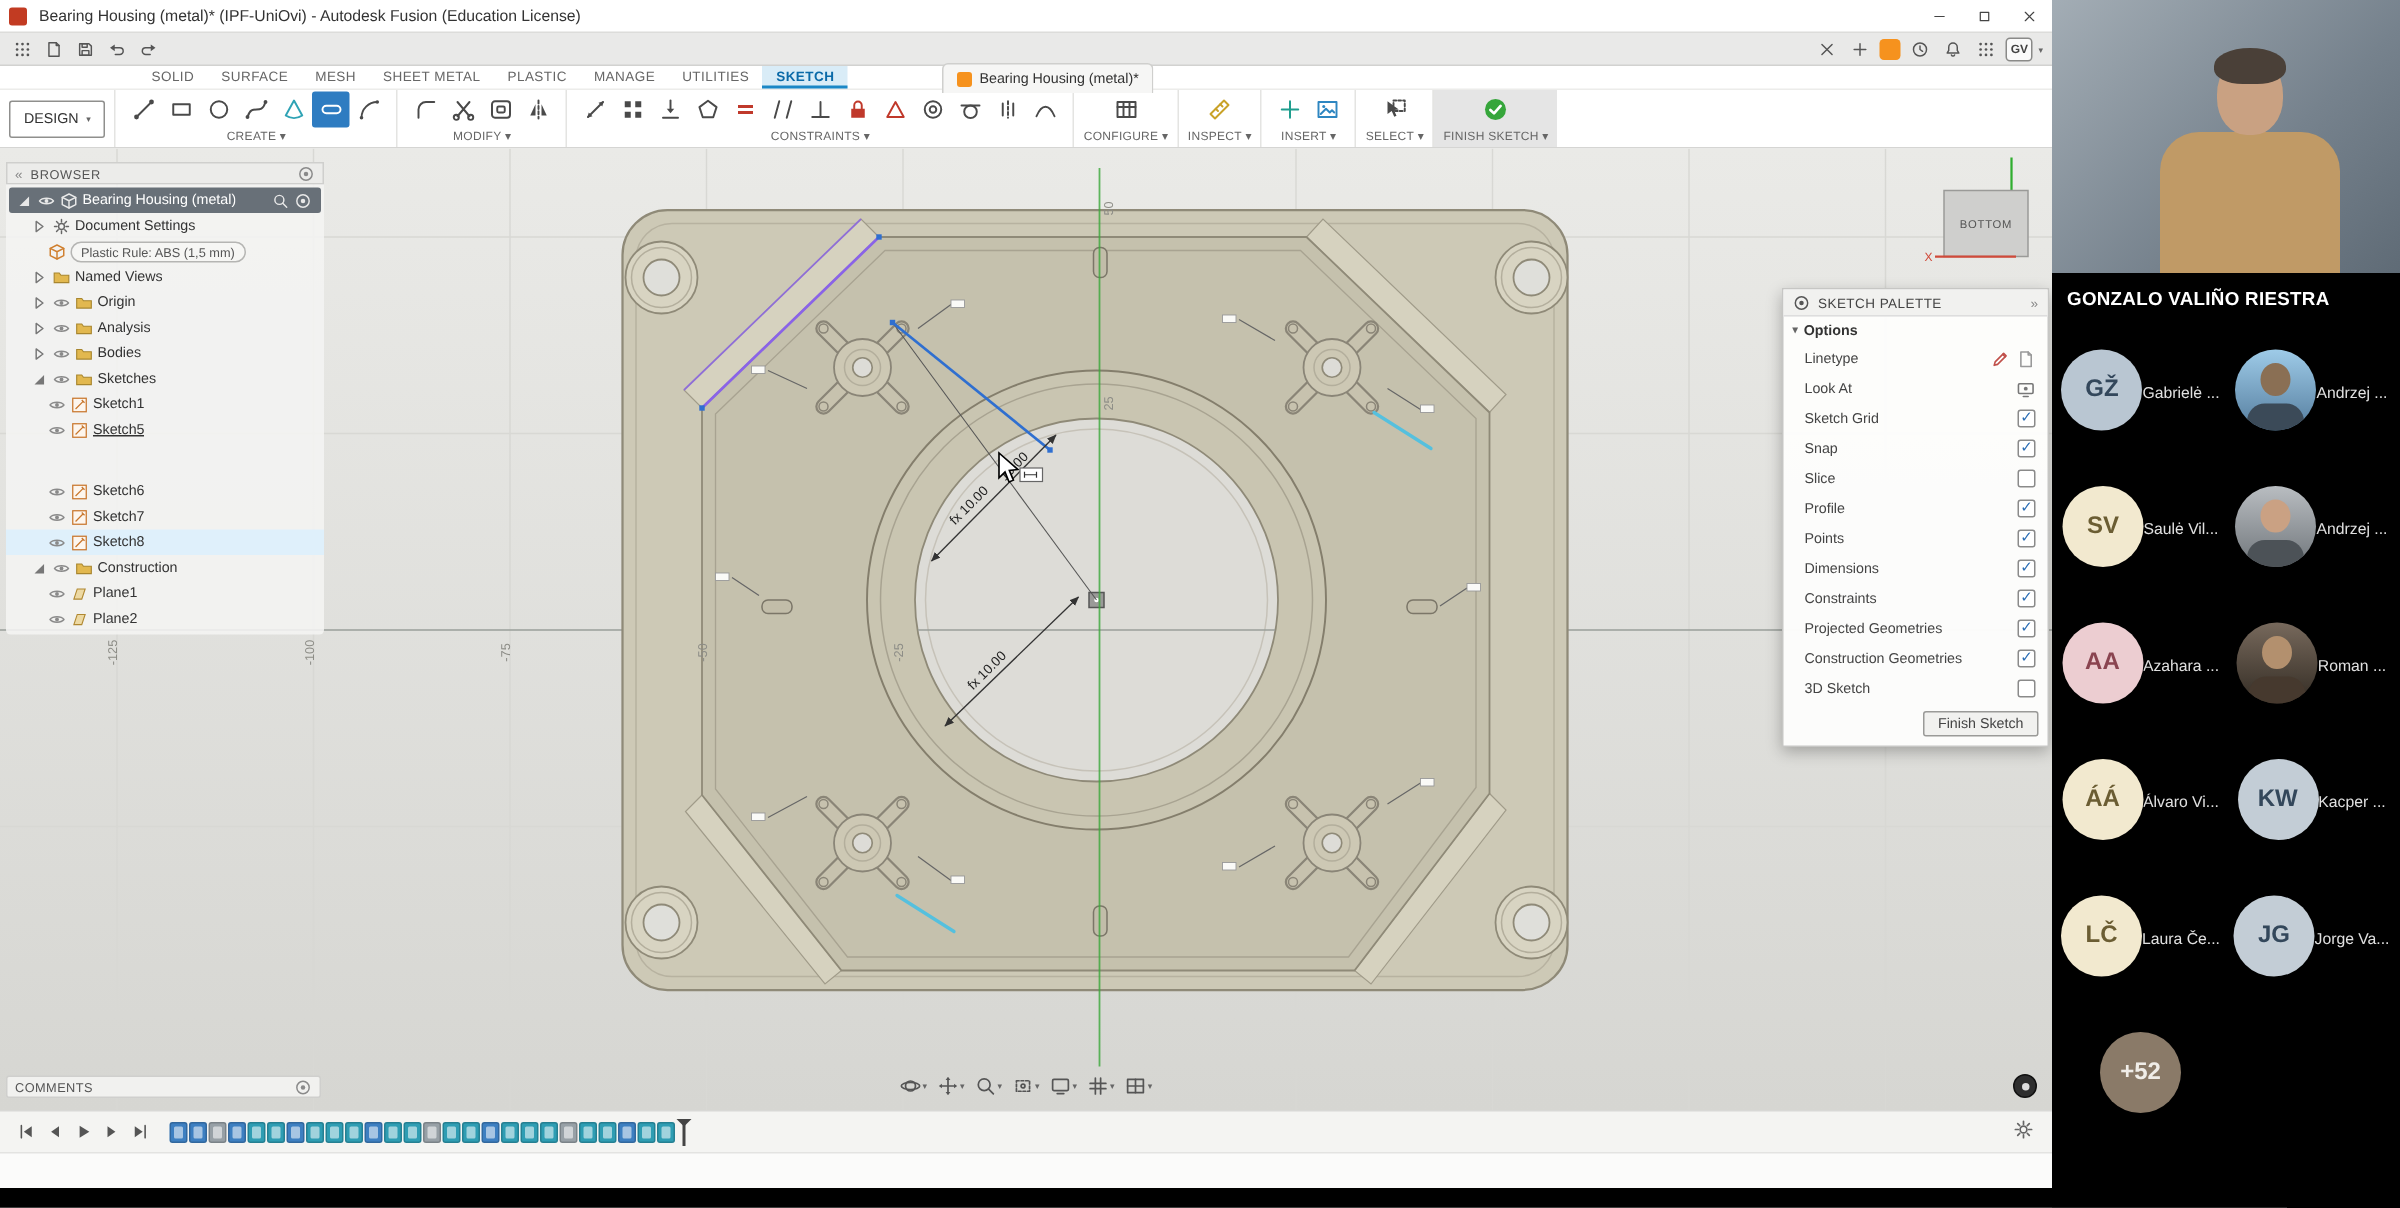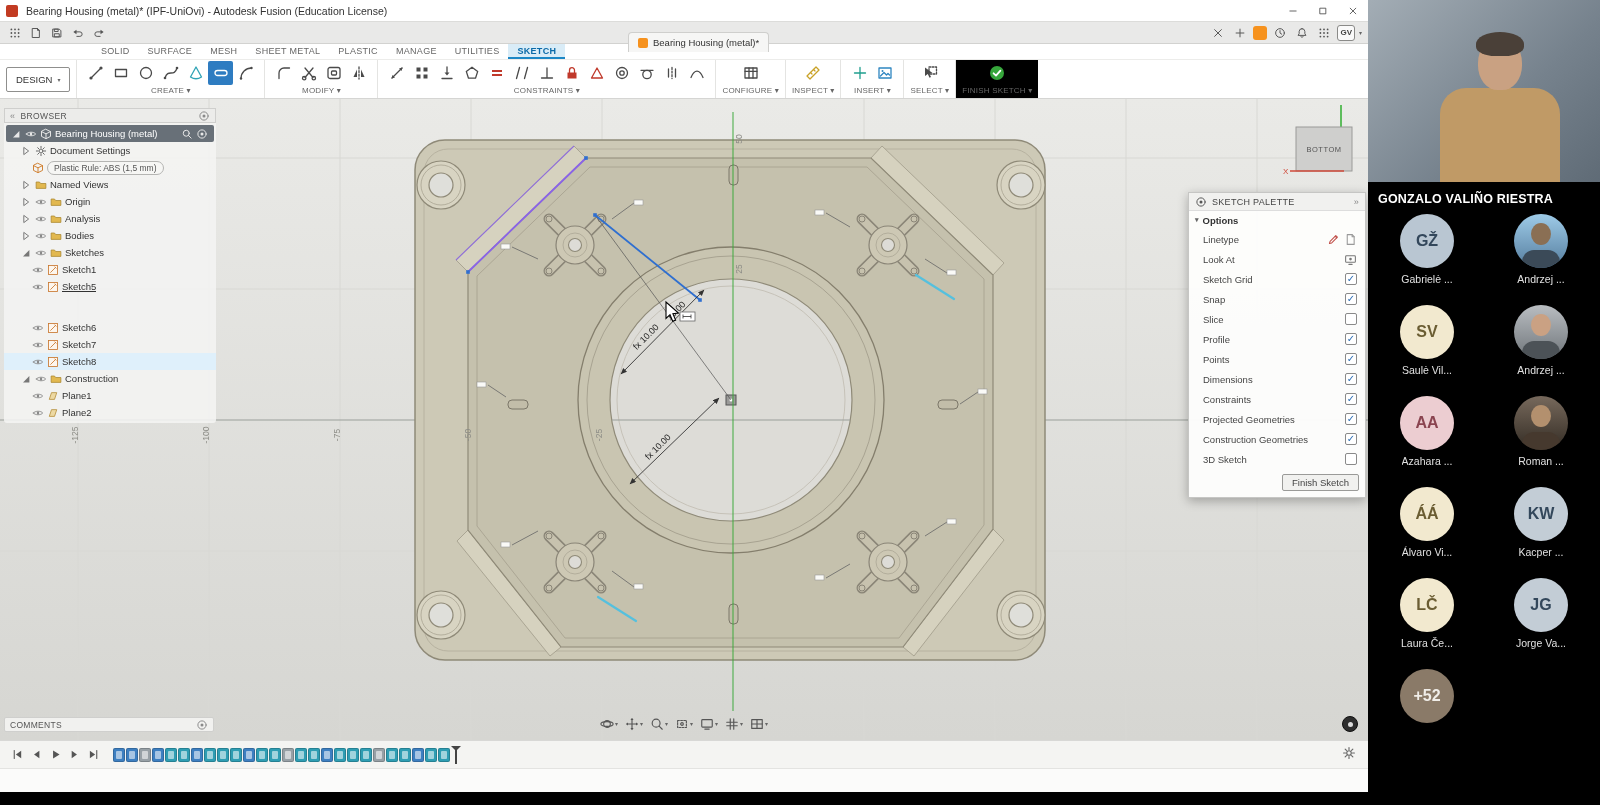--- a/index.html
+++ b/index.html
@@ -10,36 +10,36 @@
   .titlebar{height:22px;display:flex;align-items:center;background:#fff;border-bottom:1px solid #dcdcda;padding-left:6px;flex:0 0 auto}
   .app-logo{width:12px;height:12px;background:#c23b22;border-radius:2px;flex:0 0 auto}
   .tb-title{font-size:10.5px;color:#333;margin-left:8px;white-space:nowrap}
   .tb-controls{margin-left:auto;display:flex}
   .tb-btn{width:30px;height:21px;display:flex;align-items:center;justify-content:center;color:#444}
   .tb-btn .ic{width:10px;height:10px}
   .quickbar{height:22px;background:#e9e9e8;border-bottom:1px solid #d2d2d0;display:flex;align-items:center;padding:0 6px;position:relative;flex:0 0 auto}
   .qleft{display:flex;gap:3px;align-items:center}
   .qi{width:18px;height:18px;display:flex;align-items:center;justify-content:center;color:#555}
   .qi .ic{width:12px;height:12px}
-  .doc-tab{position:absolute;left:628px;top:10px;height:20px;display:flex;align-items:center;gap:5px;background:#f6f6f5;border:1px solid #cfcfcd;border-bottom:none;border-radius:4px 4px 0 0;padding:0 9px;font-size:9.5px;color:#333;white-space:nowrap}
+  .doc-tab{position:absolute;left:628px;top:20px;height:20px;display:flex;align-items:center;gap:5px;background:#f6f6f5;border:1px solid #cfcfcd;border-bottom:none;border-radius:4px 4px 0 0;padding:0 9px;font-size:9.5px;color:#333;white-space:nowrap}
   .tab-logo{width:10px;height:10px;background:#f6921e;border-radius:2px}
   .qright{margin-left:auto;display:flex;gap:4px;align-items:center}
   .orange-badge{width:14px;height:14px;background:#f6921e;border-radius:3px}
   .avatar-badge{min-width:17px;height:16px;border:1px solid #8a8a88;border-radius:3px;font-size:8px;font-weight:bold;color:#444;display:flex;align-items:center;justify-content:center;padding:0 2px;background:#fafafa}
   .car2{font-size:6px;color:#666;font-style:normal}
   
   .ribbon{height:55px;background:#fff;border-bottom:1px solid #d5d5d3;flex:0 0 auto}
   .rtabs{height:16px;display:flex;align-items:flex-end;padding-left:92px;border-bottom:1px solid #ececea}
   .rtab{font-size:9px;color:#666;padding:2px 9px 3px;letter-spacing:.3px;white-space:nowrap}
   .rtab.active{background:#d9ecf7;color:#0b6aa8;border-bottom:2px solid #1b87c6;padding-bottom:1px;font-weight:bold}
   .tools{display:flex;align-items:stretch;height:38px;padding-left:6px}
   .design-btn{align-self:center;display:flex;align-items:center;gap:5px;border:1px solid #8f8f8d;border-radius:2px;padding:6px 9px;font-size:9.5px;color:#333;margin-right:6px;white-space:nowrap}
   .tgroups{display:flex}
   .tgroup{display:flex;flex-direction:column;align-items:center;padding:1px 6px 0;border-left:1px solid #e4e4e2}
-  .tgroup.hl{background:#000000}
+  .tgroup.hl{background:#e5e5e5}
   .ticons{display:flex;align-items:center;height:24px}
   .tico{width:25px;height:24px;display:flex;align-items:center;justify-content:center;color:#4a4a4a}
   .tico .ic{width:16px;height:16px}
   .tico.sel{background:#2e7cc1;color:#fff;border-radius:2px}
   .tlabel{font-size:8px;color:#666;margin-top:1px;letter-spacing:.2px;white-space:nowrap}
   
   .canvas{height:641px;position:relative;background:linear-gradient(#eaeae7,#d6d6d2);overflow:hidden;flex:0 0 auto}
   .cad{position:absolute;left:0;top:0}
   .cad text{font-family:inherit}
   .axlbl{font-size:8.5px;fill:#8c8c86}
@@ -100,21 +100,21 @@
   .footer{height:13px;background:#000;flex:0 0 auto}
   
   .sidebar{width:232px;height:805px;background:#000;display:flex;flex-direction:column;overflow:hidden}
   .pr-video{flex:0 0 182px;background:linear-gradient(135deg,#a3adb5,#76828d 60%,#5f6b76);position:relative;overflow:hidden}
   .pr-person{position:absolute;right:24px;bottom:-8px;width:150px;height:160px}
   .pr-head{position:absolute;top:6px;left:52px;width:44px;height:54px;background:#c9a182;border-radius:50% 50% 45% 45%}
   .pr-head::before{content:'';position:absolute;top:-4px;left:-2px;right:-2px;height:24px;background:#4a4038;border-radius:50% 50% 40% 40%}
   .pr-body{position:absolute;top:58px;left:14px;width:120px;height:100px;background:#c09a66;border-radius:26px 26px 0 0}
   .pr-name{font-size:12.5px;font-weight:bold;color:#fff;padding:10px 10px 4px;letter-spacing:.2px;white-space:nowrap}
   .pgrid{flex:1;display:grid;grid-template-columns:1fr 1fr;grid-auto-rows:91px;padding:4px 2px 0;overflow:hidden}
-  .ptile{display:flex;flex-direction:column;align-items:center;}
+  .ptile{display:flex;flex-direction:row;align-items:center;justify-content:center}
   .pav{width:54px;height:54px;border-radius:50%;display:flex;align-items:center;justify-content:center;font-size:16px;font-weight:bold;flex:0 0 auto}
   .pname{font-size:10.5px;color:#e0e0e0;margin-top:5px;max-width:104px;white-space:nowrap;overflow:hidden;text-overflow:ellipsis}
   .pav.photo{position:relative;overflow:hidden}
   .pav .sil-h{position:absolute;top:9px;left:50%;transform:translateX(-50%);width:20px;height:22px;border-radius:50%}
   .pav .sil-b{position:absolute;bottom:-4px;left:50%;transform:translateX(-50%);width:38px;height:22px;border-radius:12px 12px 0 0}
   .pav.sky{background:linear-gradient(#9ecbe8,#557d9e)}.pav.sky .sil-h{background:#8a6f54}.pav.sky .sil-b{background:#3b4a58}
   .pav.suit{background:linear-gradient(#b9bdc1,#70767b)}.pav.suit .sil-h{background:#caa183}.pav.suit .sil-b{background:#4c5257}
   .pav.darkp{background:linear-gradient(#77695c,#332c24)}.pav.darkp .sil-h{background:#b3906e}.pav.darkp .sil-b{background:#46392e}
   
   .ic{display:block;width:100%;height:100%}

